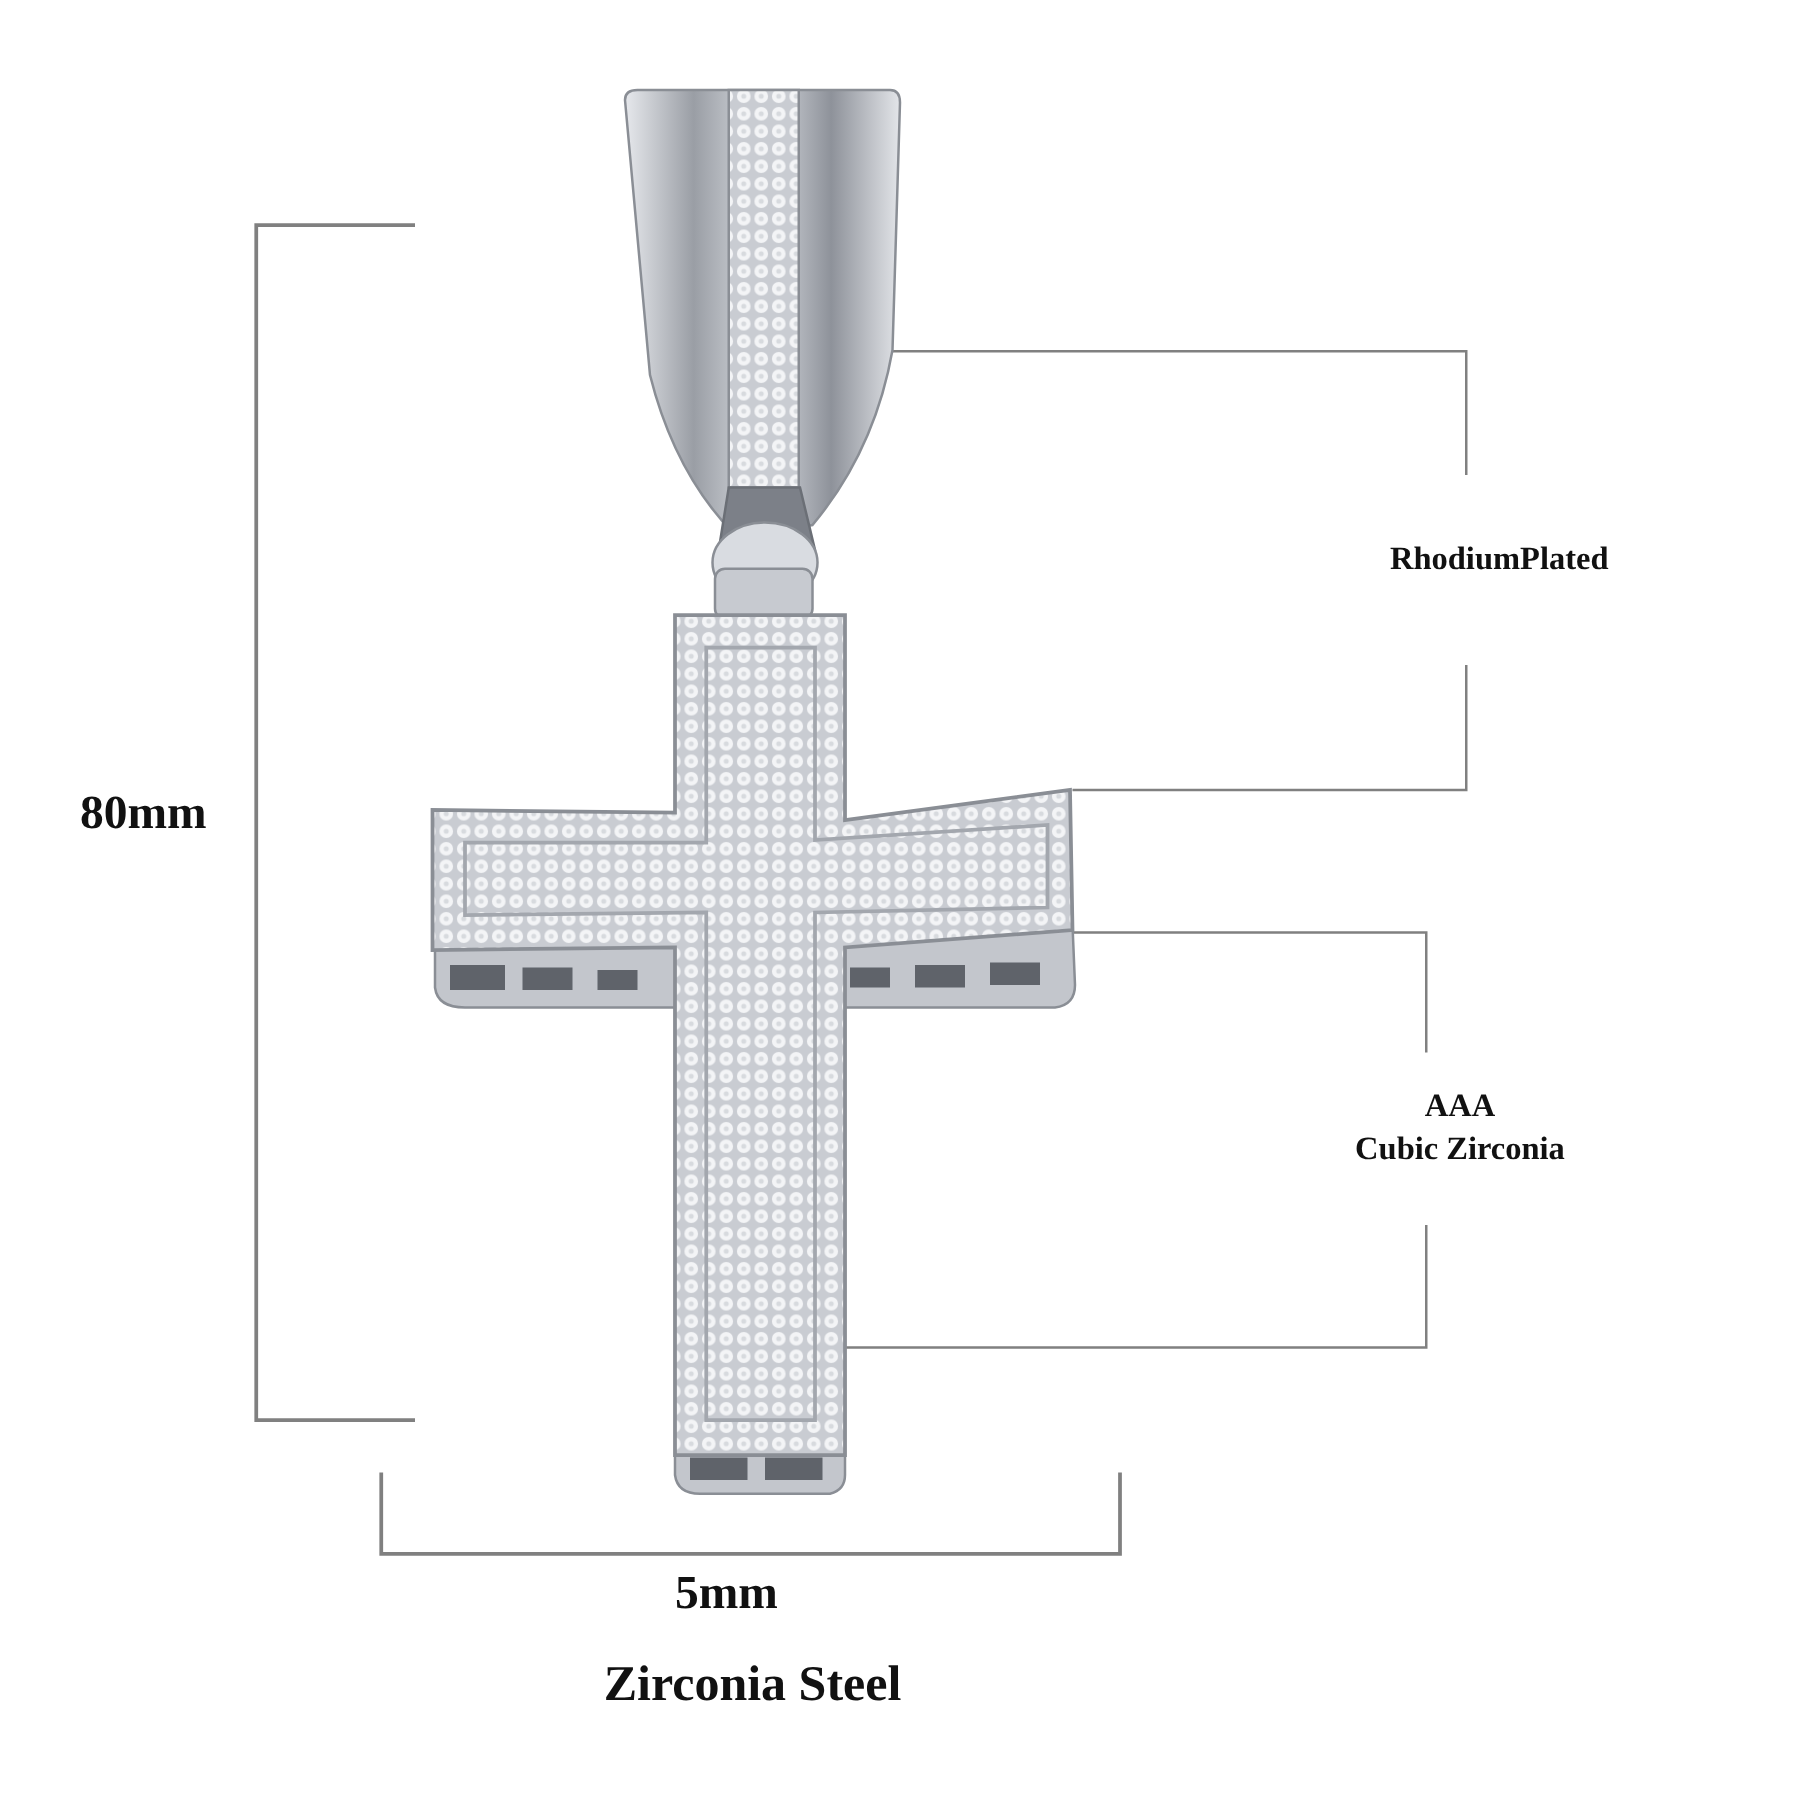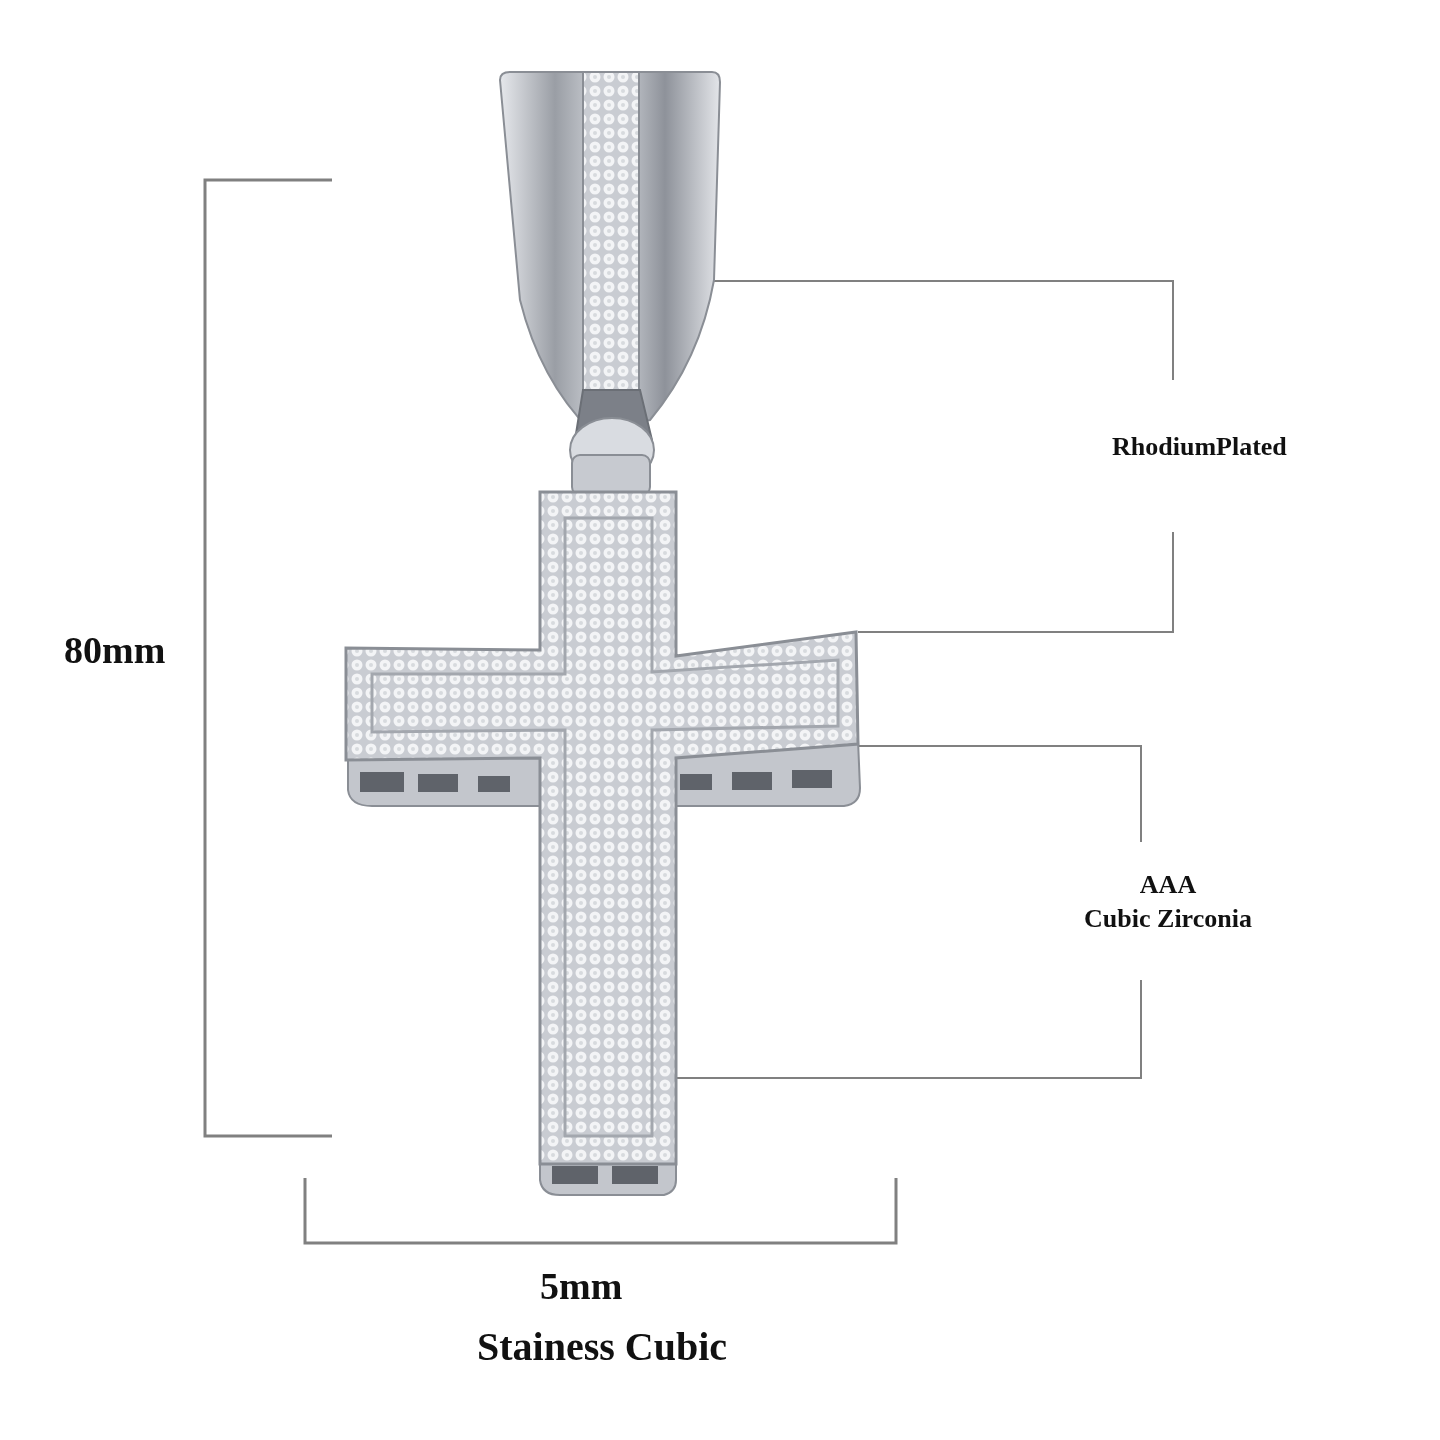--- a/index.html
+++ b/index.html
@@ -1,19 +1,19 @@
 <!DOCTYPE html>
 <html><head>
 <meta charset="utf-8">
 <style>
   html, body { margin:0; padding:0; background:#ffffff; }
   body { width:1440px; height:1440px; position:relative; overflow:hidden; font-family:"Liberation Serif", "DejaVu Serif", serif; }
   .label { position:absolute; font-weight:bold; color:#111; white-space:nowrap; text-align:center; }
   .l80 { left:64px; top:612px; font-size:38px;margin-top:16px; }
-  .l5 { left:540px; top:1252px; font-size:38px;margin-top:12px; }
+  .l5 { left:540px; top:1252px; font-size:38px; }
   .lmat { left:470px; top:1326px; font-size:40px; line-height:42px; width:264px; }
   .lrh { left:1112px; top:432px; font-size:26px;text-align:right; }
   .lcz { left:1066px; top:868px; font-size:26px; line-height:34px; width:204px; }
   svg.art { position:absolute; left:0; top:0; }
 </style>
 </head>
 <body>
 
 <svg class="art" width="1440" height="1440" viewBox="0 0 1440 1440">
   <defs>
@@ -78,14 +78,14 @@
 </svg>
 
 <div class="label l80">80mm</div>
 <div class="label l5">5mm</div>
 <div class="label lrh">RhodiumPlated</div>
 <div class="label lcz">
   <div>AAA</div>
   <div>Cubic Zirconia</div>
 </div>
 <div class="label lmat">
-  <div>Stainess Cubic</div>
+  <div>Zirconia Steel</div>
 </div>
 
 </body></html>

